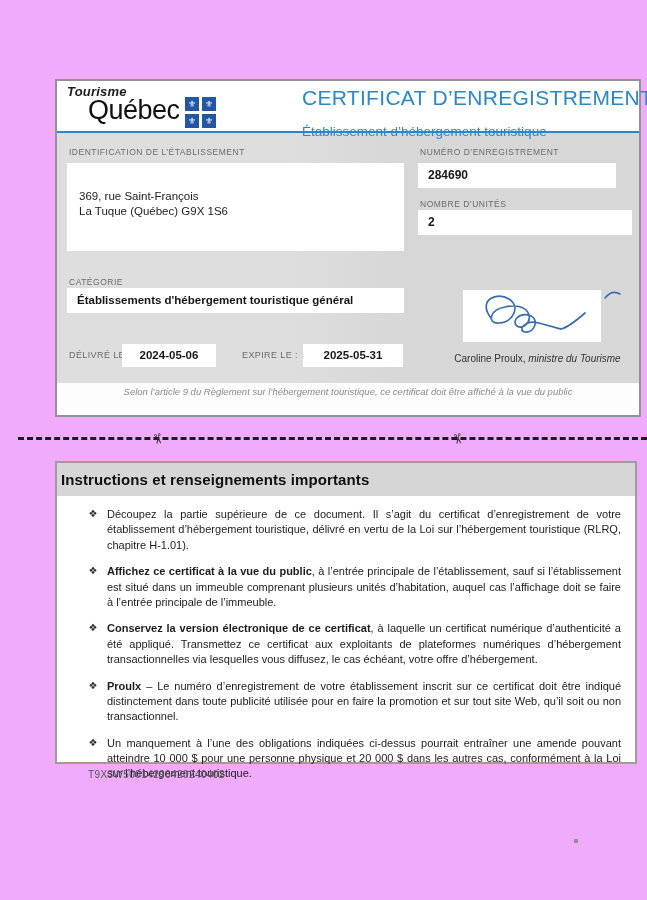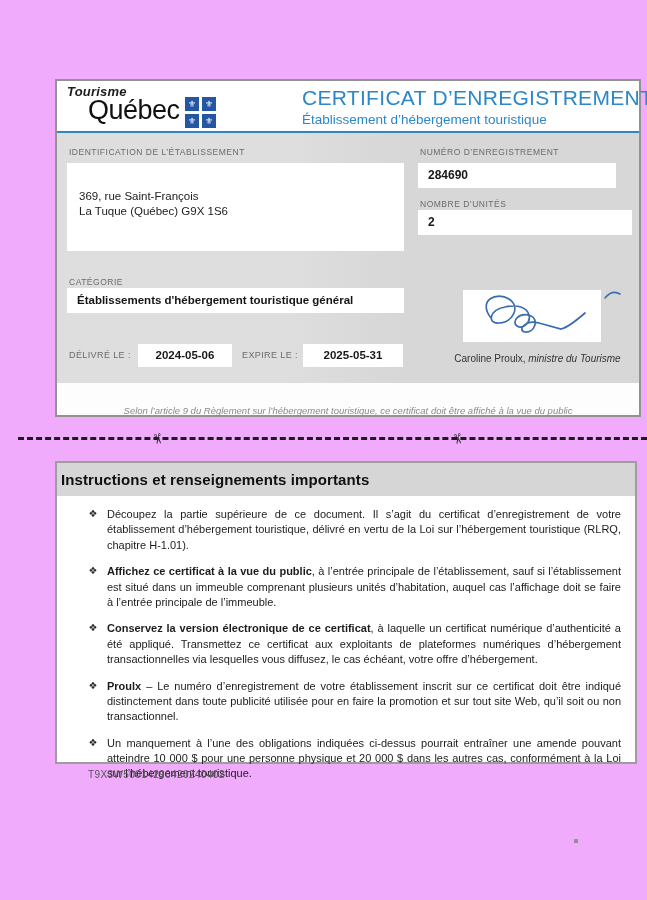--- a/index.html
+++ b/index.html
@@ -14,42 +14,42 @@
   .cert-header { position:absolute; left:0; top:0; right:0; height:52px; background:#fff;
                  border-bottom:2px solid #2b87c8; }
   .logo { position:absolute; left:10px; top:3px; width:210px; }
   .logo-tourisme { font-style:italic; font-weight:bold; font-size:13px; color:#1c1c1c; letter-spacing:.2px; }
   .logo-quebec { font-size:27px; color:#101010; margin-left:21px; margin-top:-4px; letter-spacing:-.5px; }
   .flag-grid { position:absolute; left:118px; top:13px; display:grid;
                grid-template-columns:14px 14px; grid-template-rows:14px 14px; gap:3px; }
   .flag-sq { background:#2456a4; color:#fff; font-size:9px; line-height:14px; text-align:center; }
   .cert-title-block { position:absolute; left:245px; top:5px; width:335px; }
   .cert-title { font-size:21px; color:#2b87c8; letter-spacing:.3px; white-space:nowrap; }
-  .cert-subtitle { font-size:13.5px; color:#2b87c8; margin-top:2px; }
+  .cert-subtitle { font-size:13.5px; color:#2b87c8; margin-top:14px; }
 
   .f-label { position:absolute; font-size:8.5px; color:#6b6b6b; letter-spacing:.5px; }
   .f-box { position:absolute; background:#fff; }
   .id-box { left:10px; top:82px; width:337px; height:88px; padding:11px 12px; }
   .est-name { font-weight:bold; font-size:12px; color:#151515; letter-spacing:.2px; }
   .est-addr { margin-top:15px; font-size:11.5px; color:#222; line-height:1.32; }
   .reg-box { left:361px; top:82px; width:198px; height:25px; line-height:25px; padding-left:10px;
              font-weight:bold; font-size:12px; color:#181818; }
   .units-box { left:361px; top:129px; width:214px; height:25px; line-height:25px; padding-left:10px;
                font-weight:bold; font-size:12px; color:#181818; }
   .cat-box { left:10px; top:207px; width:337px; height:25px; line-height:25px; padding-left:10px;
              font-weight:bold; font-size:11.5px; color:#151515; white-space:nowrap; }
   .date-box { top:263px; height:23px; line-height:23px; text-align:center; font-weight:bold;
               font-size:11.5px; color:#181818; }
   .date-label { font-size:9px; color:#6b6b6b; letter-spacing:.4px; }
   .sig-svg { position:absolute; left:400px; top:205px; }
   .sig-caption { position:absolute; left:378px; top:272px; width:205px; text-align:center;
                  font-size:10px; color:#333; }
   .sig-caption i { font-style:italic; }
   .cert-footstrip { position:absolute; left:0; right:0; bottom:0; height:32px; background:#fdfdfd; }
-  .cert-footnote { padding-top:22px; text-align:center; font-style:italic; font-size:9.5px; color:#8a8a8a; }
+  .cert-footnote { padding-top:3px; text-align:center; font-style:italic; font-size:9.5px; color:#8a8a8a; }
 
   
   .cutline { position:absolute; left:18px; top:437px; width:629px; border-top:3px dashed #1c1c1c; }
   .scissors { position:absolute; font-size:14px; color:#2a2a2a; transform:rotate(80deg); }
   .scissors.s1 { left:152px; top:431px; }
   .scissors.s2 { left:452px; top:431px; }
 
   
   .instr { position:absolute; left:55px; top:461px; width:582px; height:303px;
            border:2px solid #9d9d9d; background:#fff; }
@@ -111,21 +111,21 @@
       <rect x="6" y="4" width="138" height="52" fill="#ffffff"></rect>
       <path d="M34,32 C20,14 40,5 52,13 C64,21 56,36 42,37 C30,38 32,24 48,21 C62,18 70,22 72,29 C74,36 66,44 60,40 C54,36 62,25 74,30 C82,33 78,47 68,46 C60,45 68,33 82,37 L104,43 C112,41 120,34 128,27" fill="none" stroke="#3a6cb0" stroke-width="1.7" stroke-linecap="round"></path>
       <path d="M148,12 C153,6 158,5 163,8" fill="none" stroke="#3a6cb0" stroke-width="1.5" stroke-linecap="round"></path>
     </svg>
     <div class="sig-caption">
       <span>Caroline Proulx,</span>
       <i>ministre du Tourisme</i>
     </div>
 
     <div class="f-label date-label" style="left:12px; top:269px;">DÉLIVRÉ LE :</div>
-    <div class="f-box date-box" style="left:81px; width:94px;">2024-05-06</div>
+    <div class="f-box date-box" style="left:65px; width:94px;">2024-05-06</div>
     <div class="f-label date-label" style="left:185px; top:269px;">EXPIRE LE :</div>
     <div class="f-box date-box" style="left:246px; width:100px;">2025-05-31</div>
 
     <div class="cert-footstrip">
       <div class="cert-footnote">Selon l’article 9 du Règlement sur l’hébergement touristique, ce certificat doit être affiché à la vue du public</div>
     </div>
   </div>
 
   <div class="cutline"></div>
   <span class="scissors s1">✂</span>

